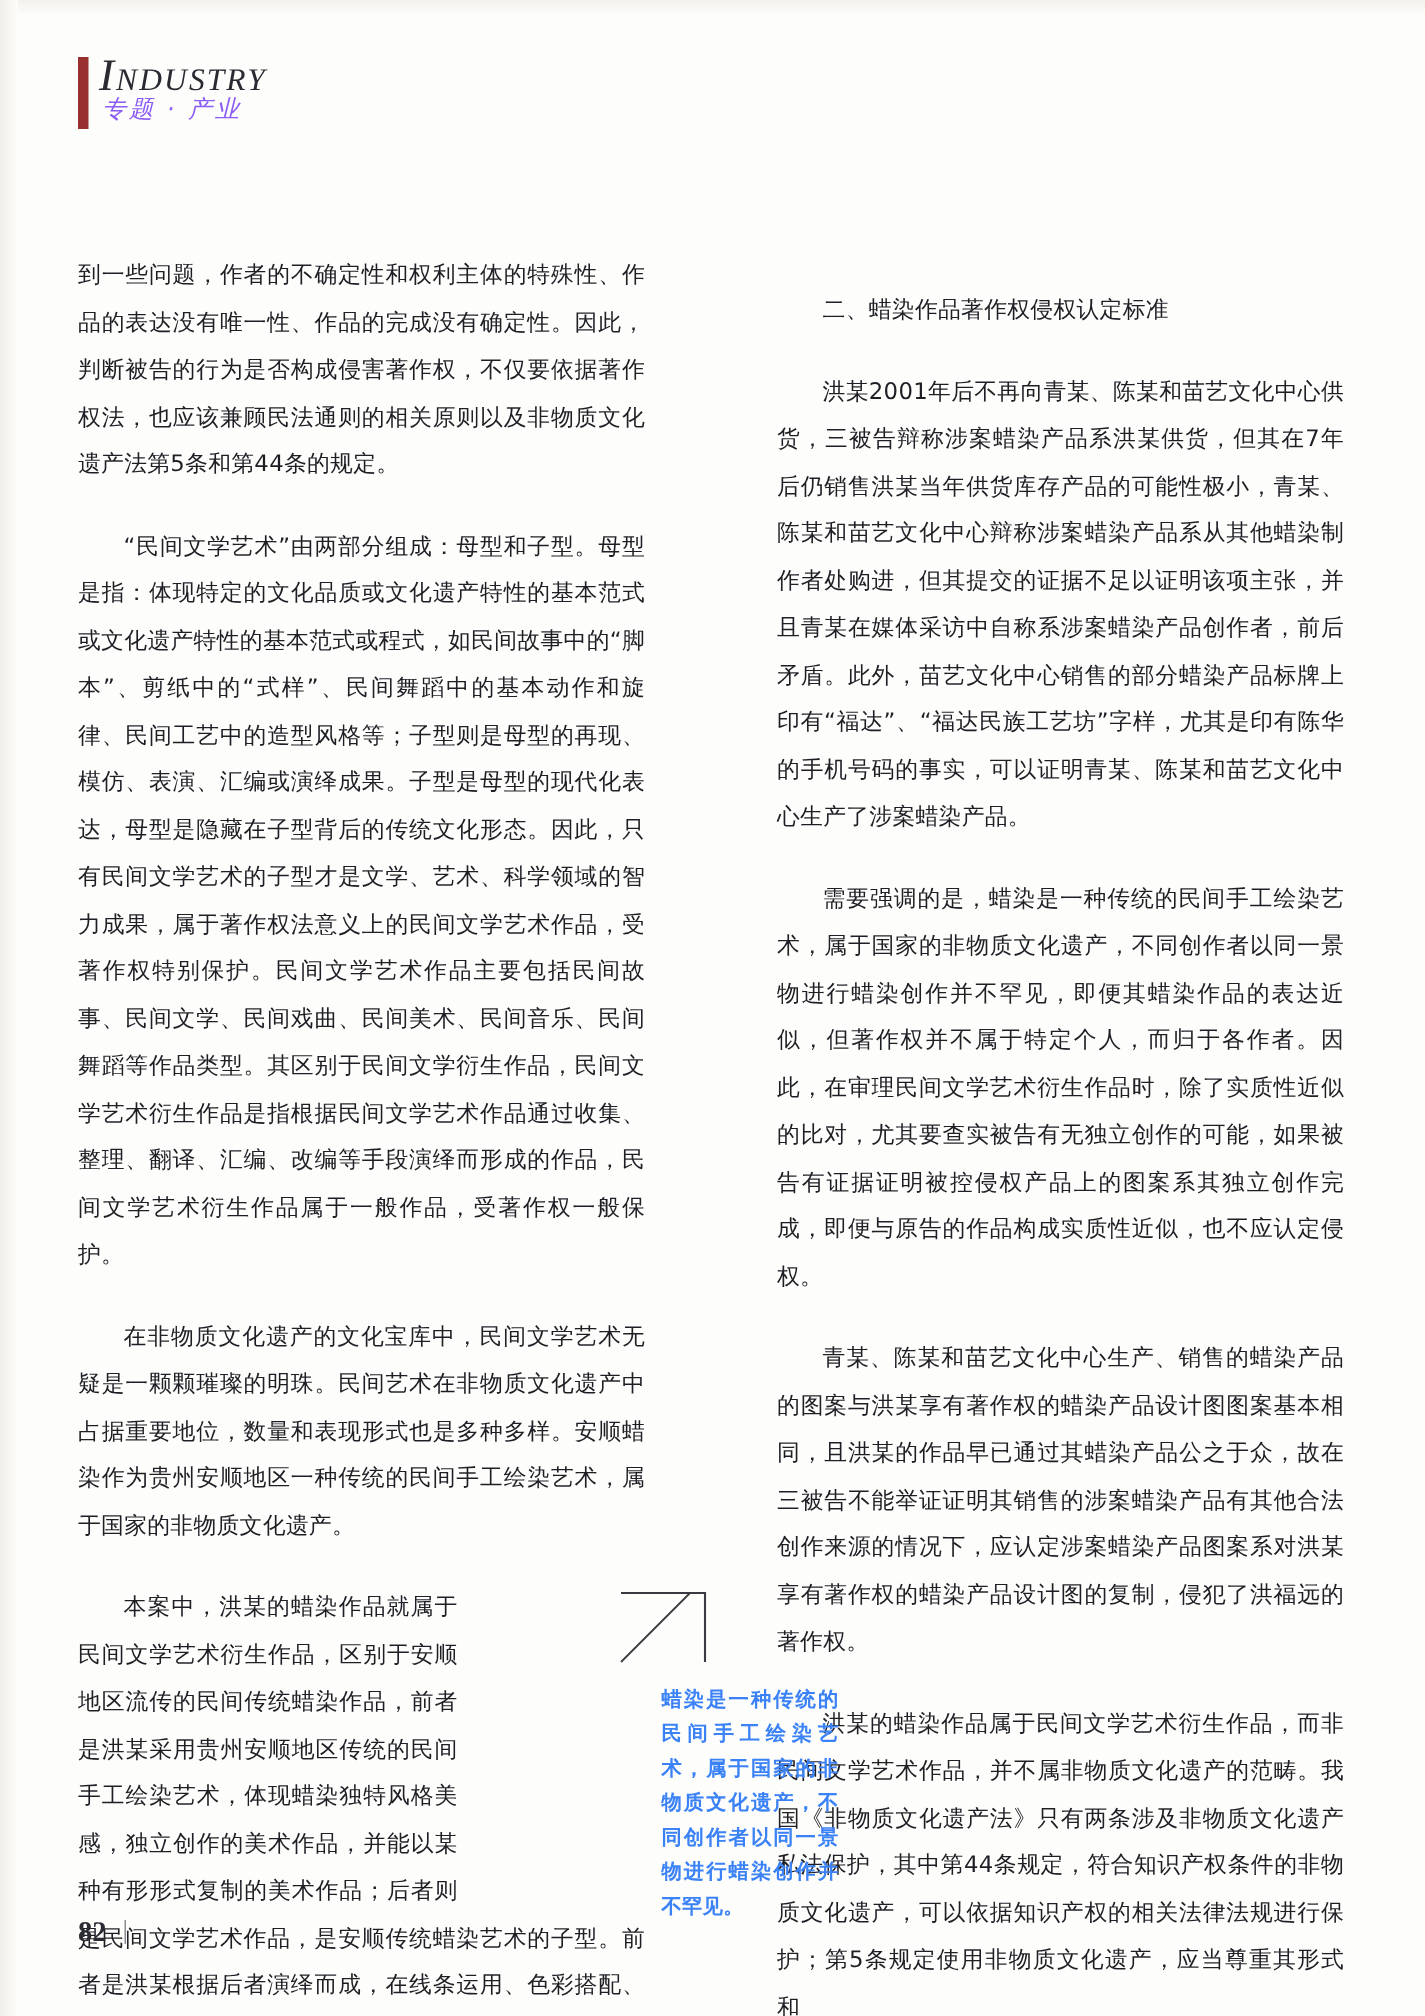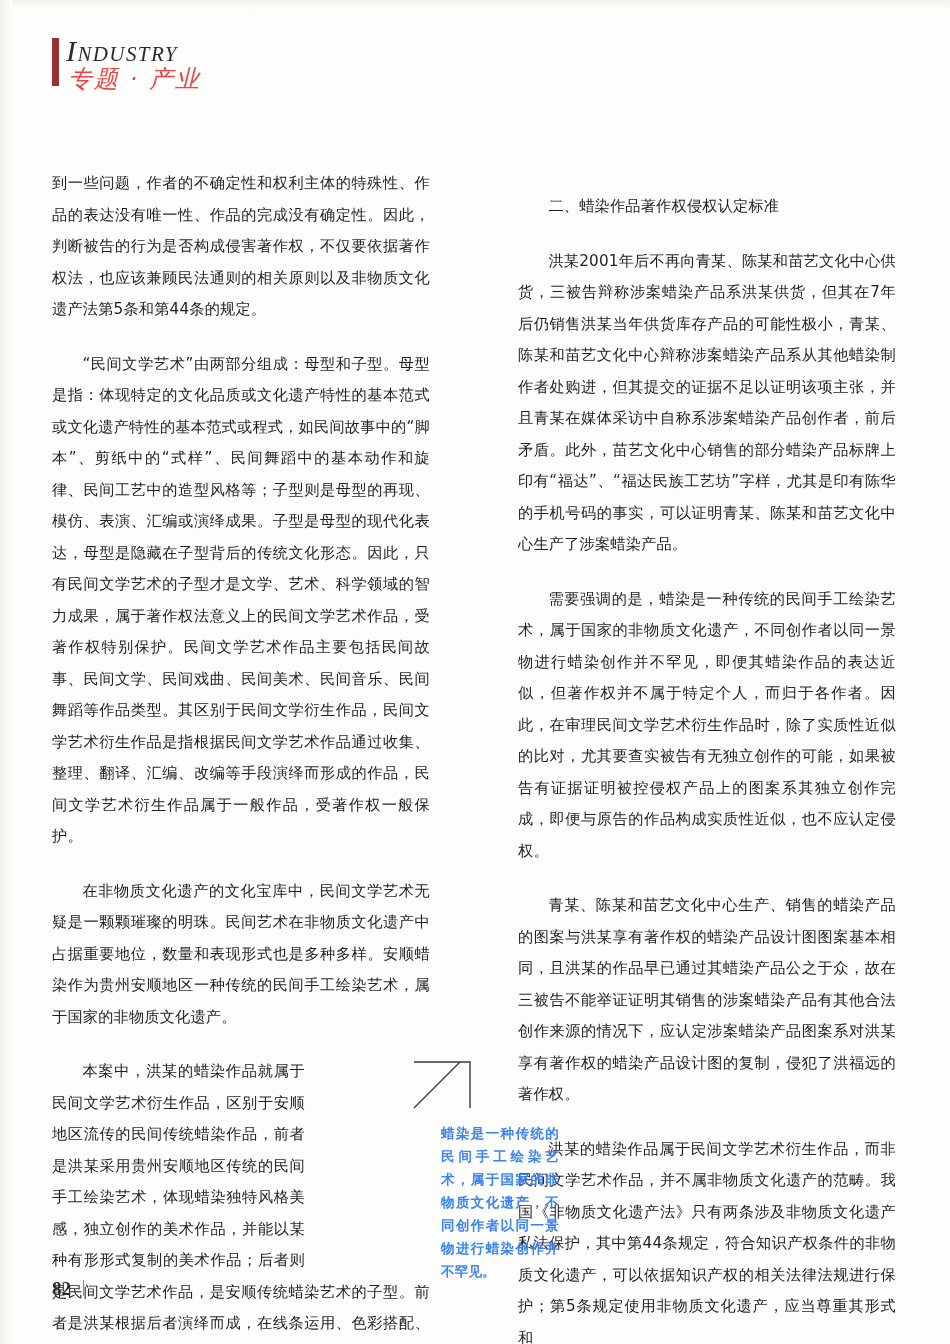--- a/index.html
+++ b/index.html
@@ -48,23 +48,23 @@
     color: #2a2a33;
   }
   .header-en .drop {
     font-size: 30px;
     line-height: 1;
   }
   .header-cn {
     position: absolute;
     left: 16px;
     top: 27px;
-    font-size: 24px;
+    font-size: 16px;
     letter-spacing: 2px;
-    color: #ef4444;
+    color: #8b5cf6;
     font-family: "DejaVu Sans", sans-serif;
   }
 
   
   .col {
     position: absolute;
     top: 168px;
     width: 378px;
     font-size: 15.2px;
     line-height: 31.5px;

